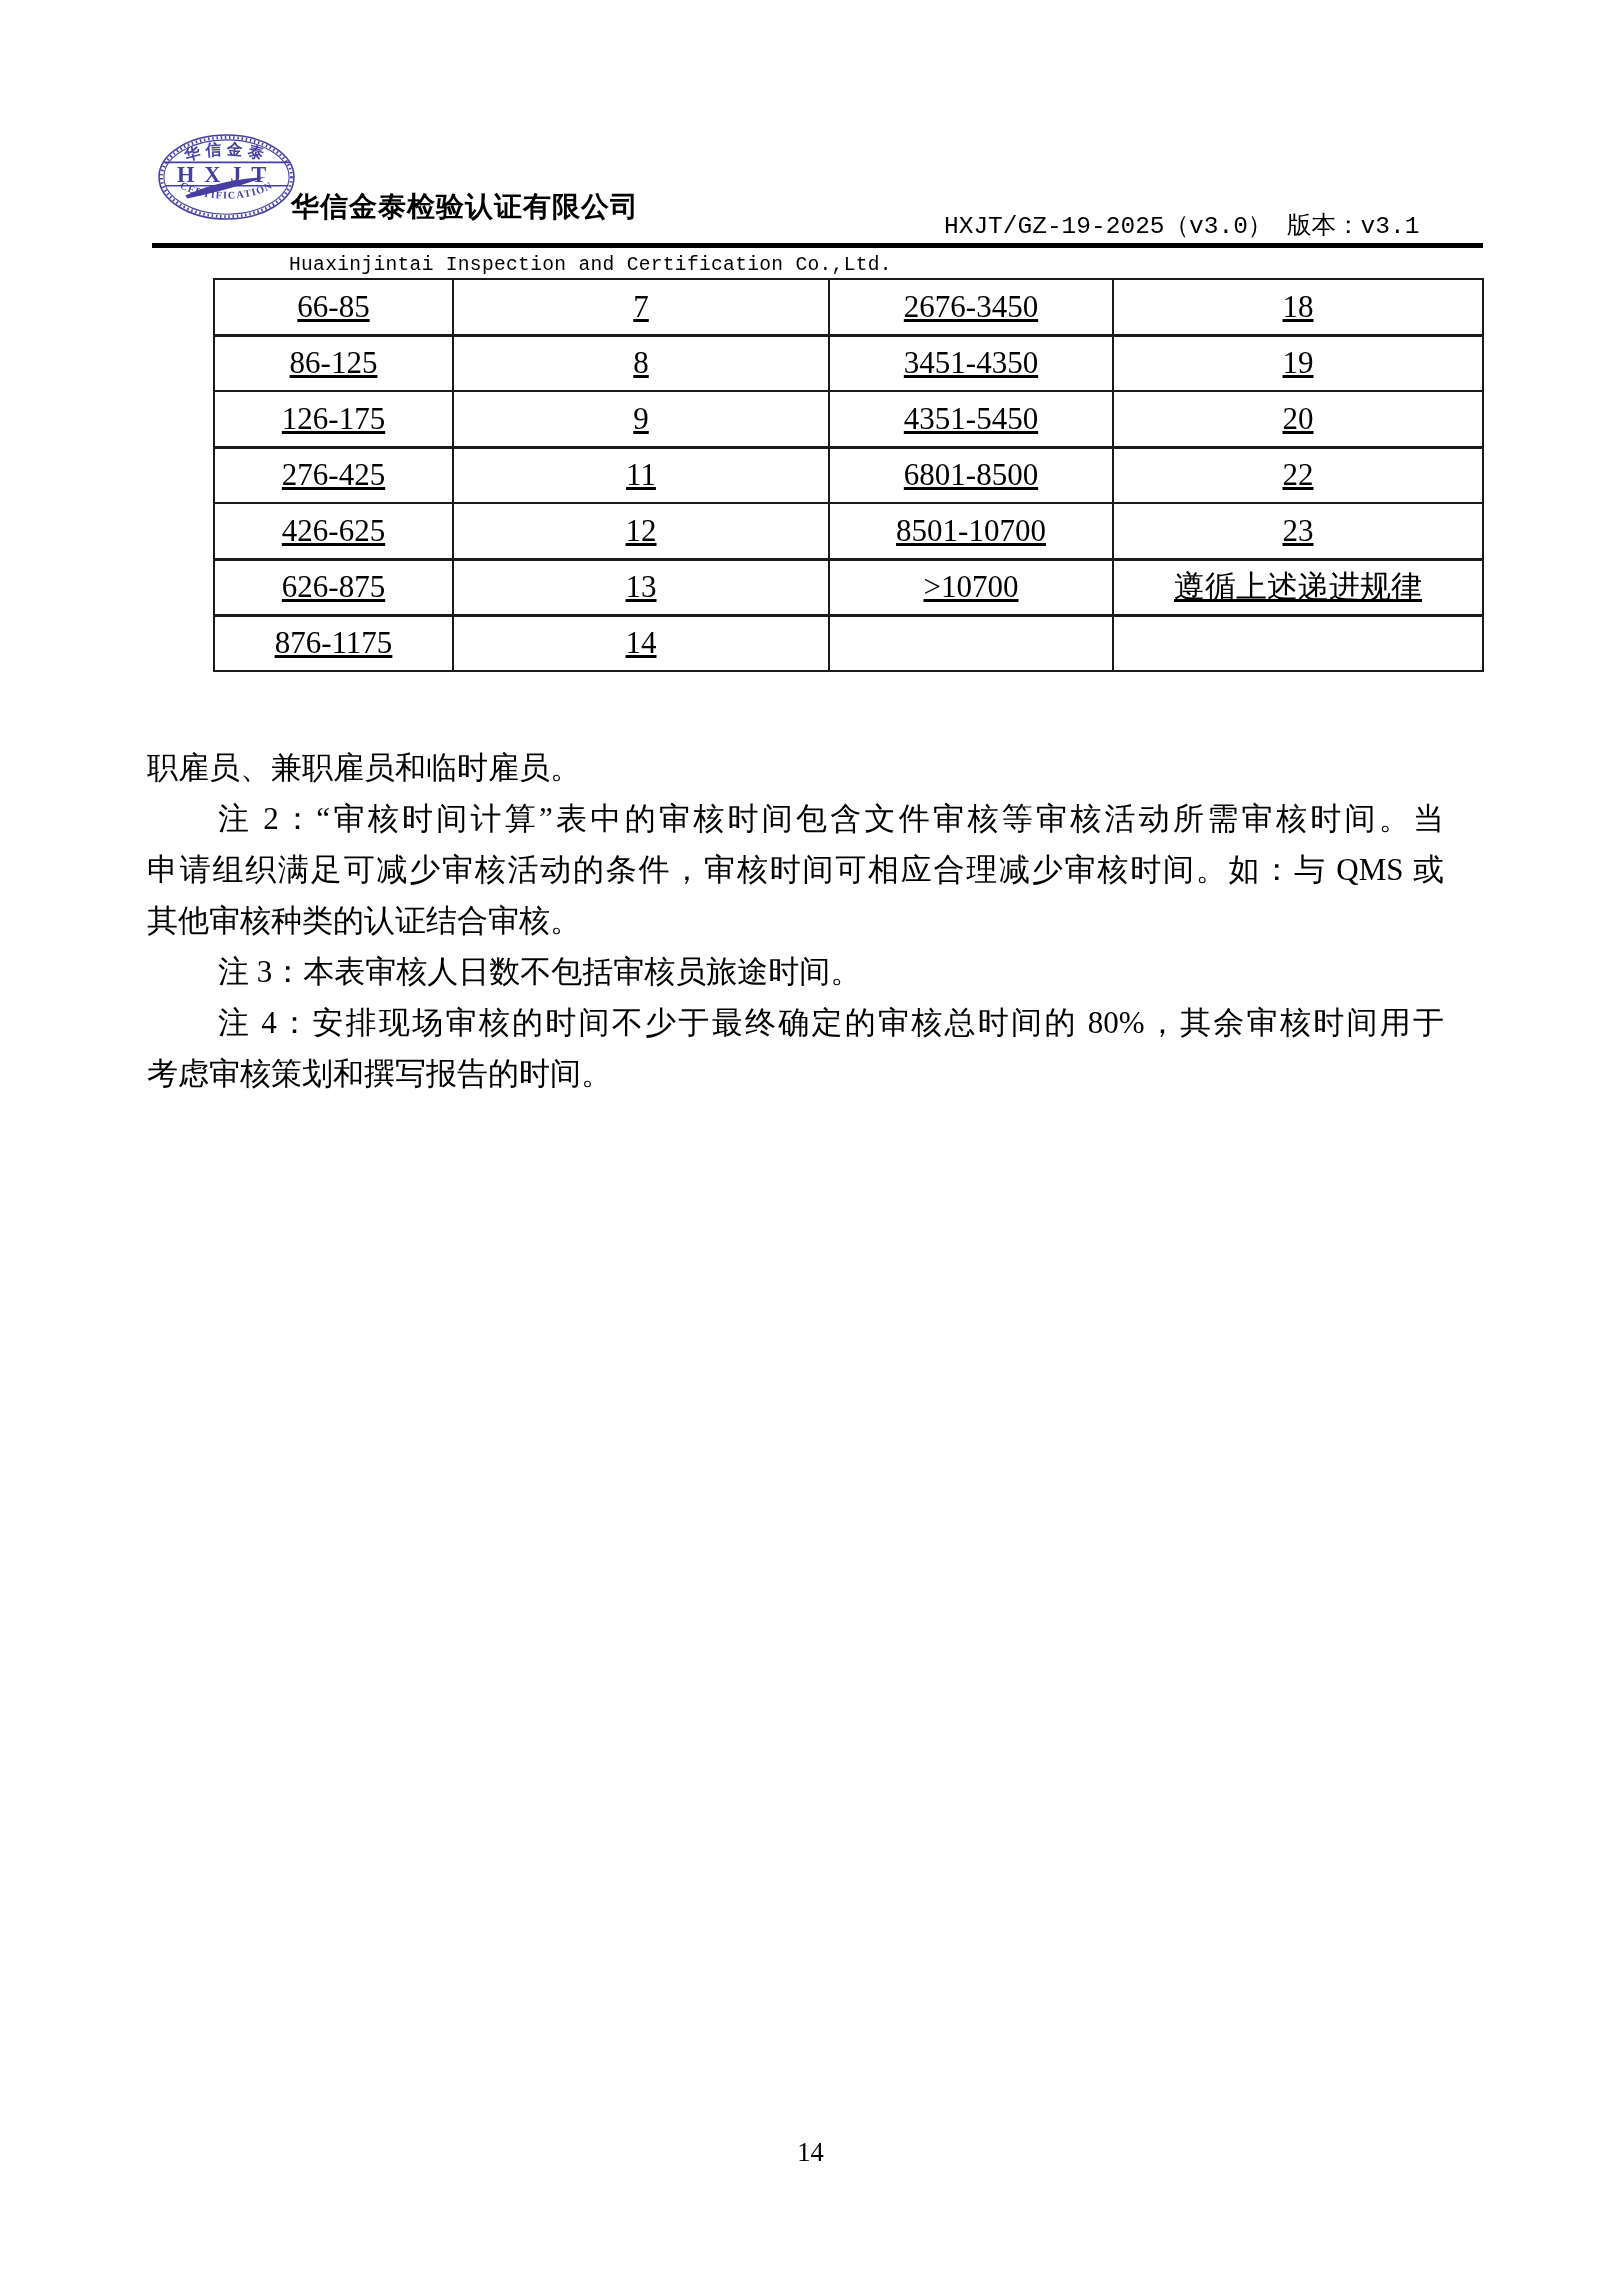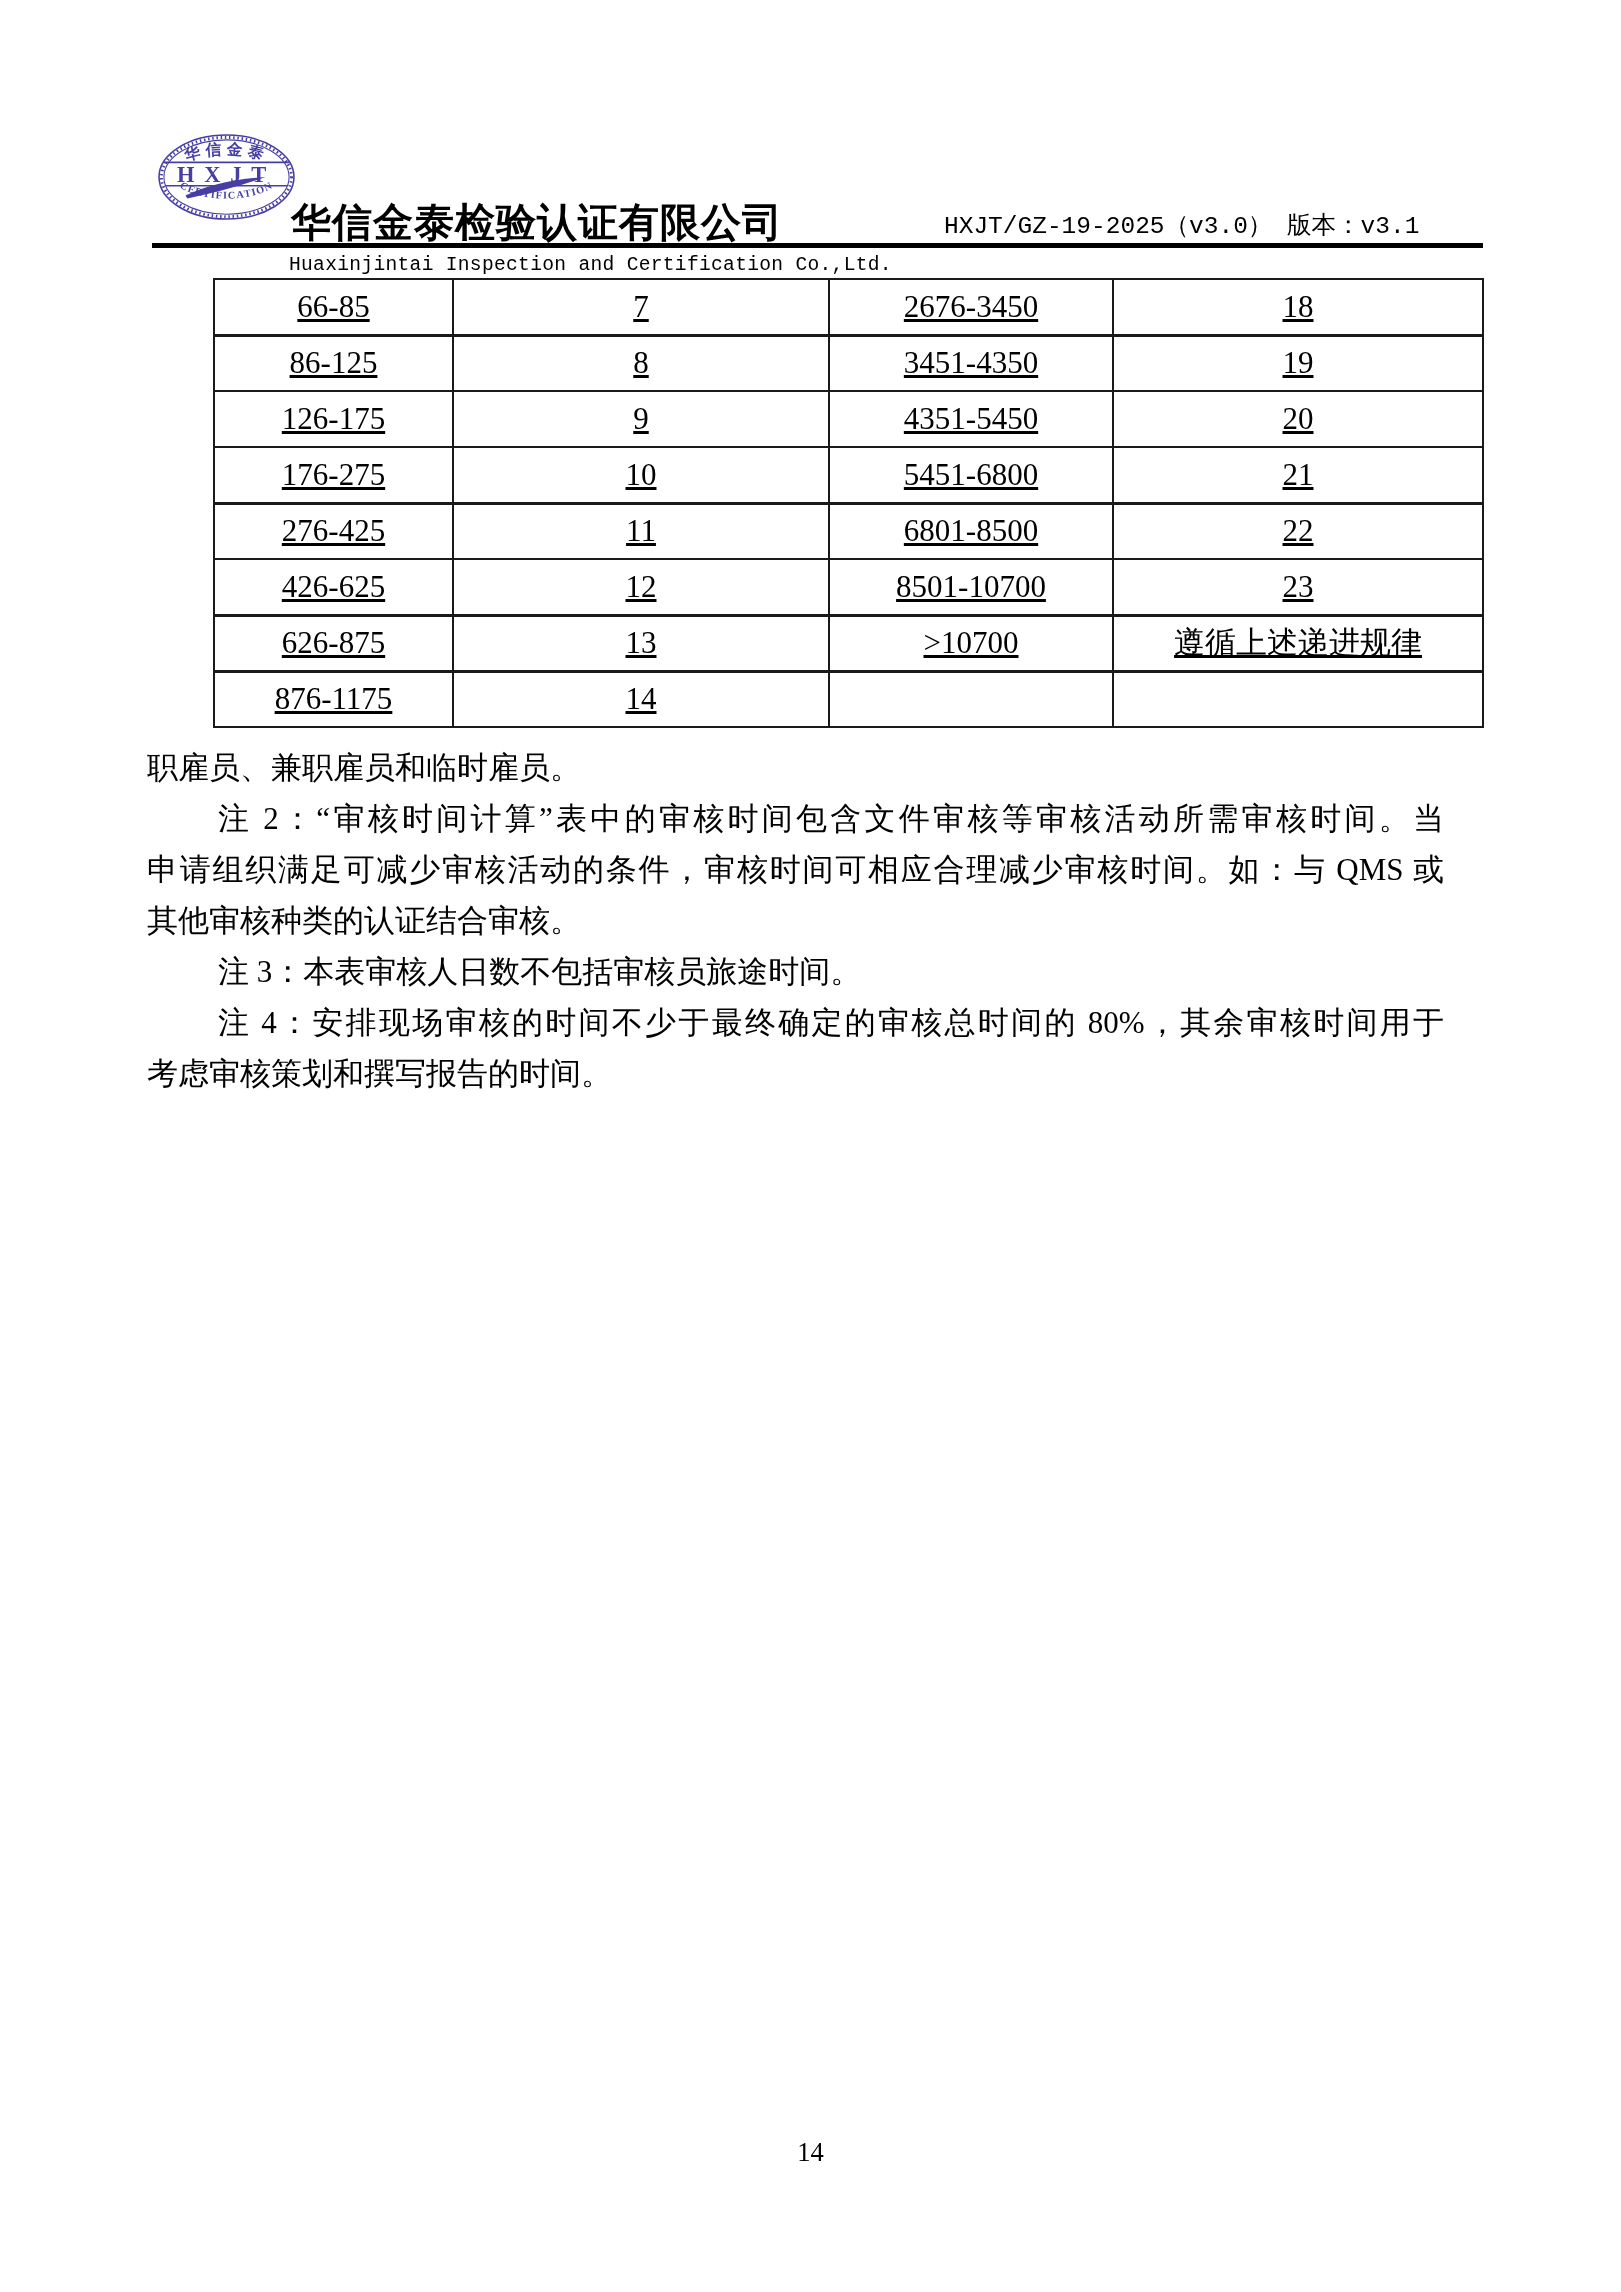--- a/index.html
+++ b/index.html
@@ -11,22 +11,22 @@
     color: #000;
     font-family: "Liberation Serif", "DejaVu Serif", serif;
     overflow: hidden;
   }
 
   
   .logo-svg { position: absolute; left: 157px; top: 134px; width: 139px; height: 88px; }
   .logo-svg text { font-family: "Liberation Serif", "DejaVu Serif", serif; }
 
   .company-name-cn {
-    position: absolute; left: 291px; top: 195px;
-    font-size: 40px; font-weight: 700; letter-spacing: 1px;
+    position: absolute; left: 291px; top: 188px;
+    font-size: 28px; font-weight: 700; letter-spacing: 1px;
     white-space: nowrap;
   }
   .doc-number {
     position: absolute; left: 944px; top: 208px;
     font-size: 24.5px;
     font-family: "Liberation Mono", "DejaVu Sans Mono", monospace;
     white-space: nowrap;
     text-align: right;
   }
   .header-rule {
@@ -127,26 +127,20 @@
           <td>8</td>
           <td>3451-4350</td>
           <td>19</td>
         </tr>
         <tr>
           <td>126-175</td>
           <td>9</td>
           <td>4351-5450</td>
           <td>20</td>
         </tr>
-        <tr>
-          <td>176-275</td>
-          <td>10</td>
-          <td>5451-6800</td>
-          <td>21</td>
-        </tr>
         <tr class="thick">
           <td>276-425</td>
           <td>11</td>
           <td>6801-8500</td>
           <td>22</td>
         </tr>
         <tr>
           <td>426-625</td>
           <td>12</td>
           <td>8501-10700</td>

